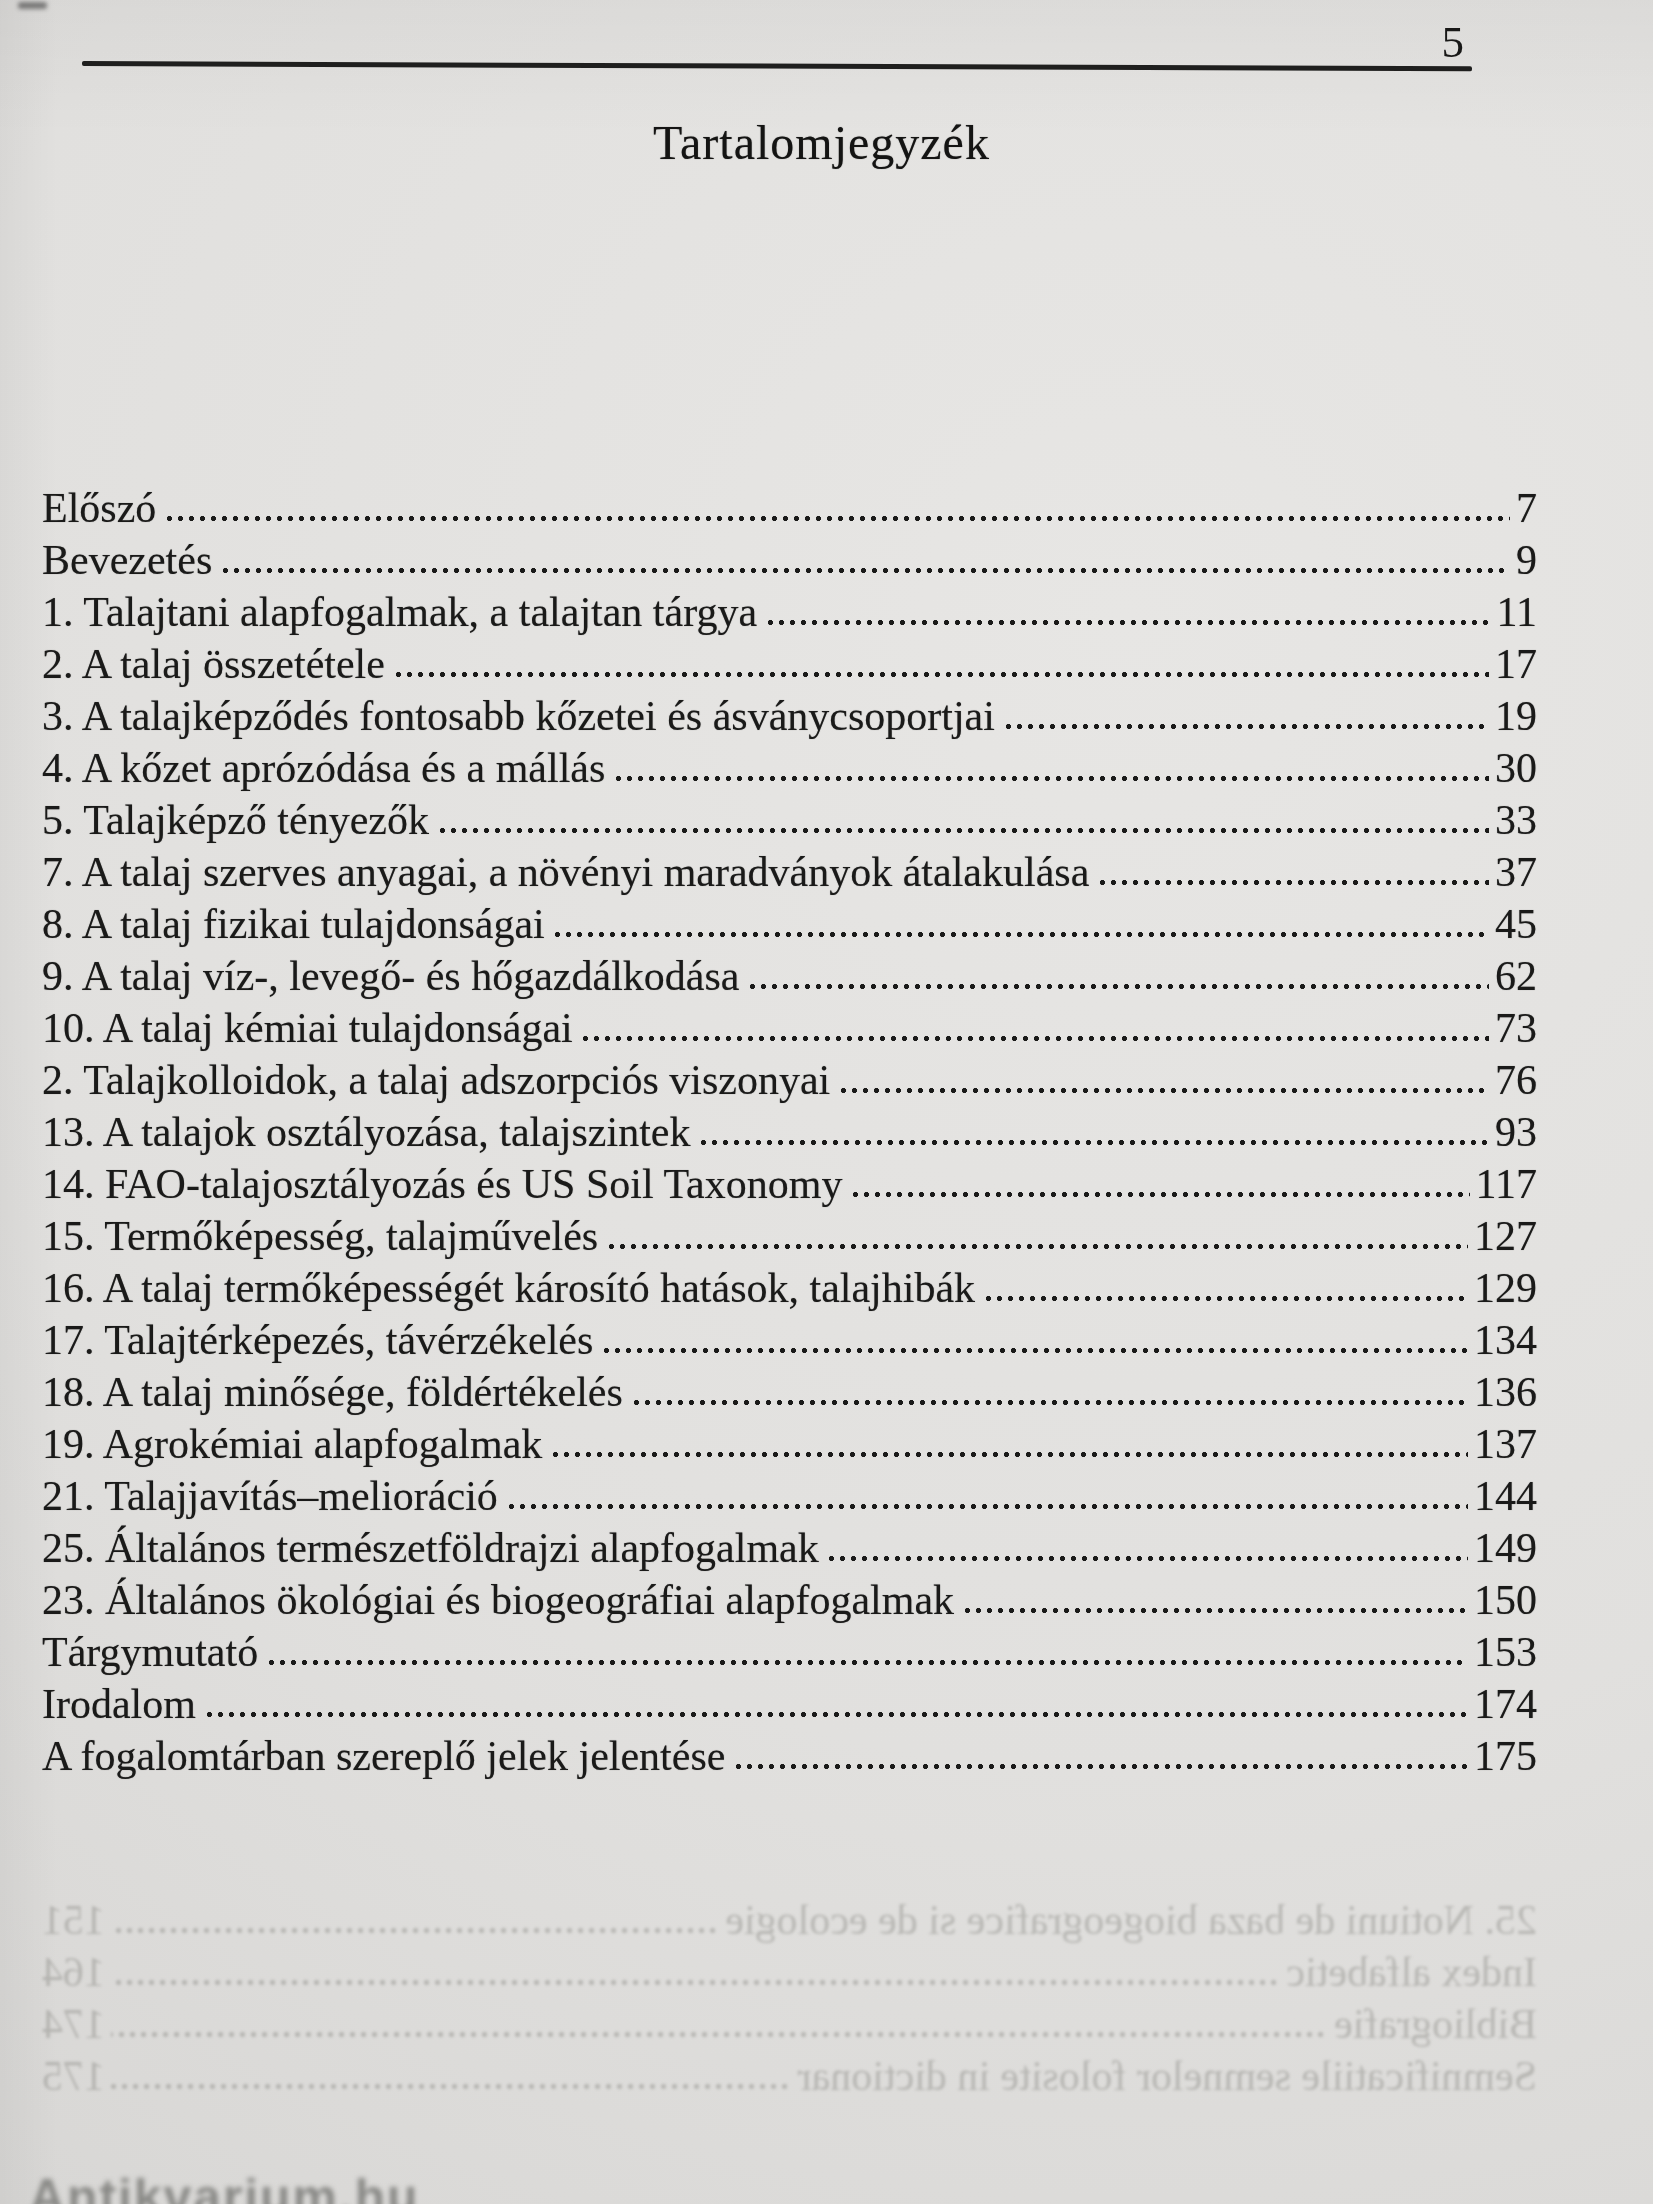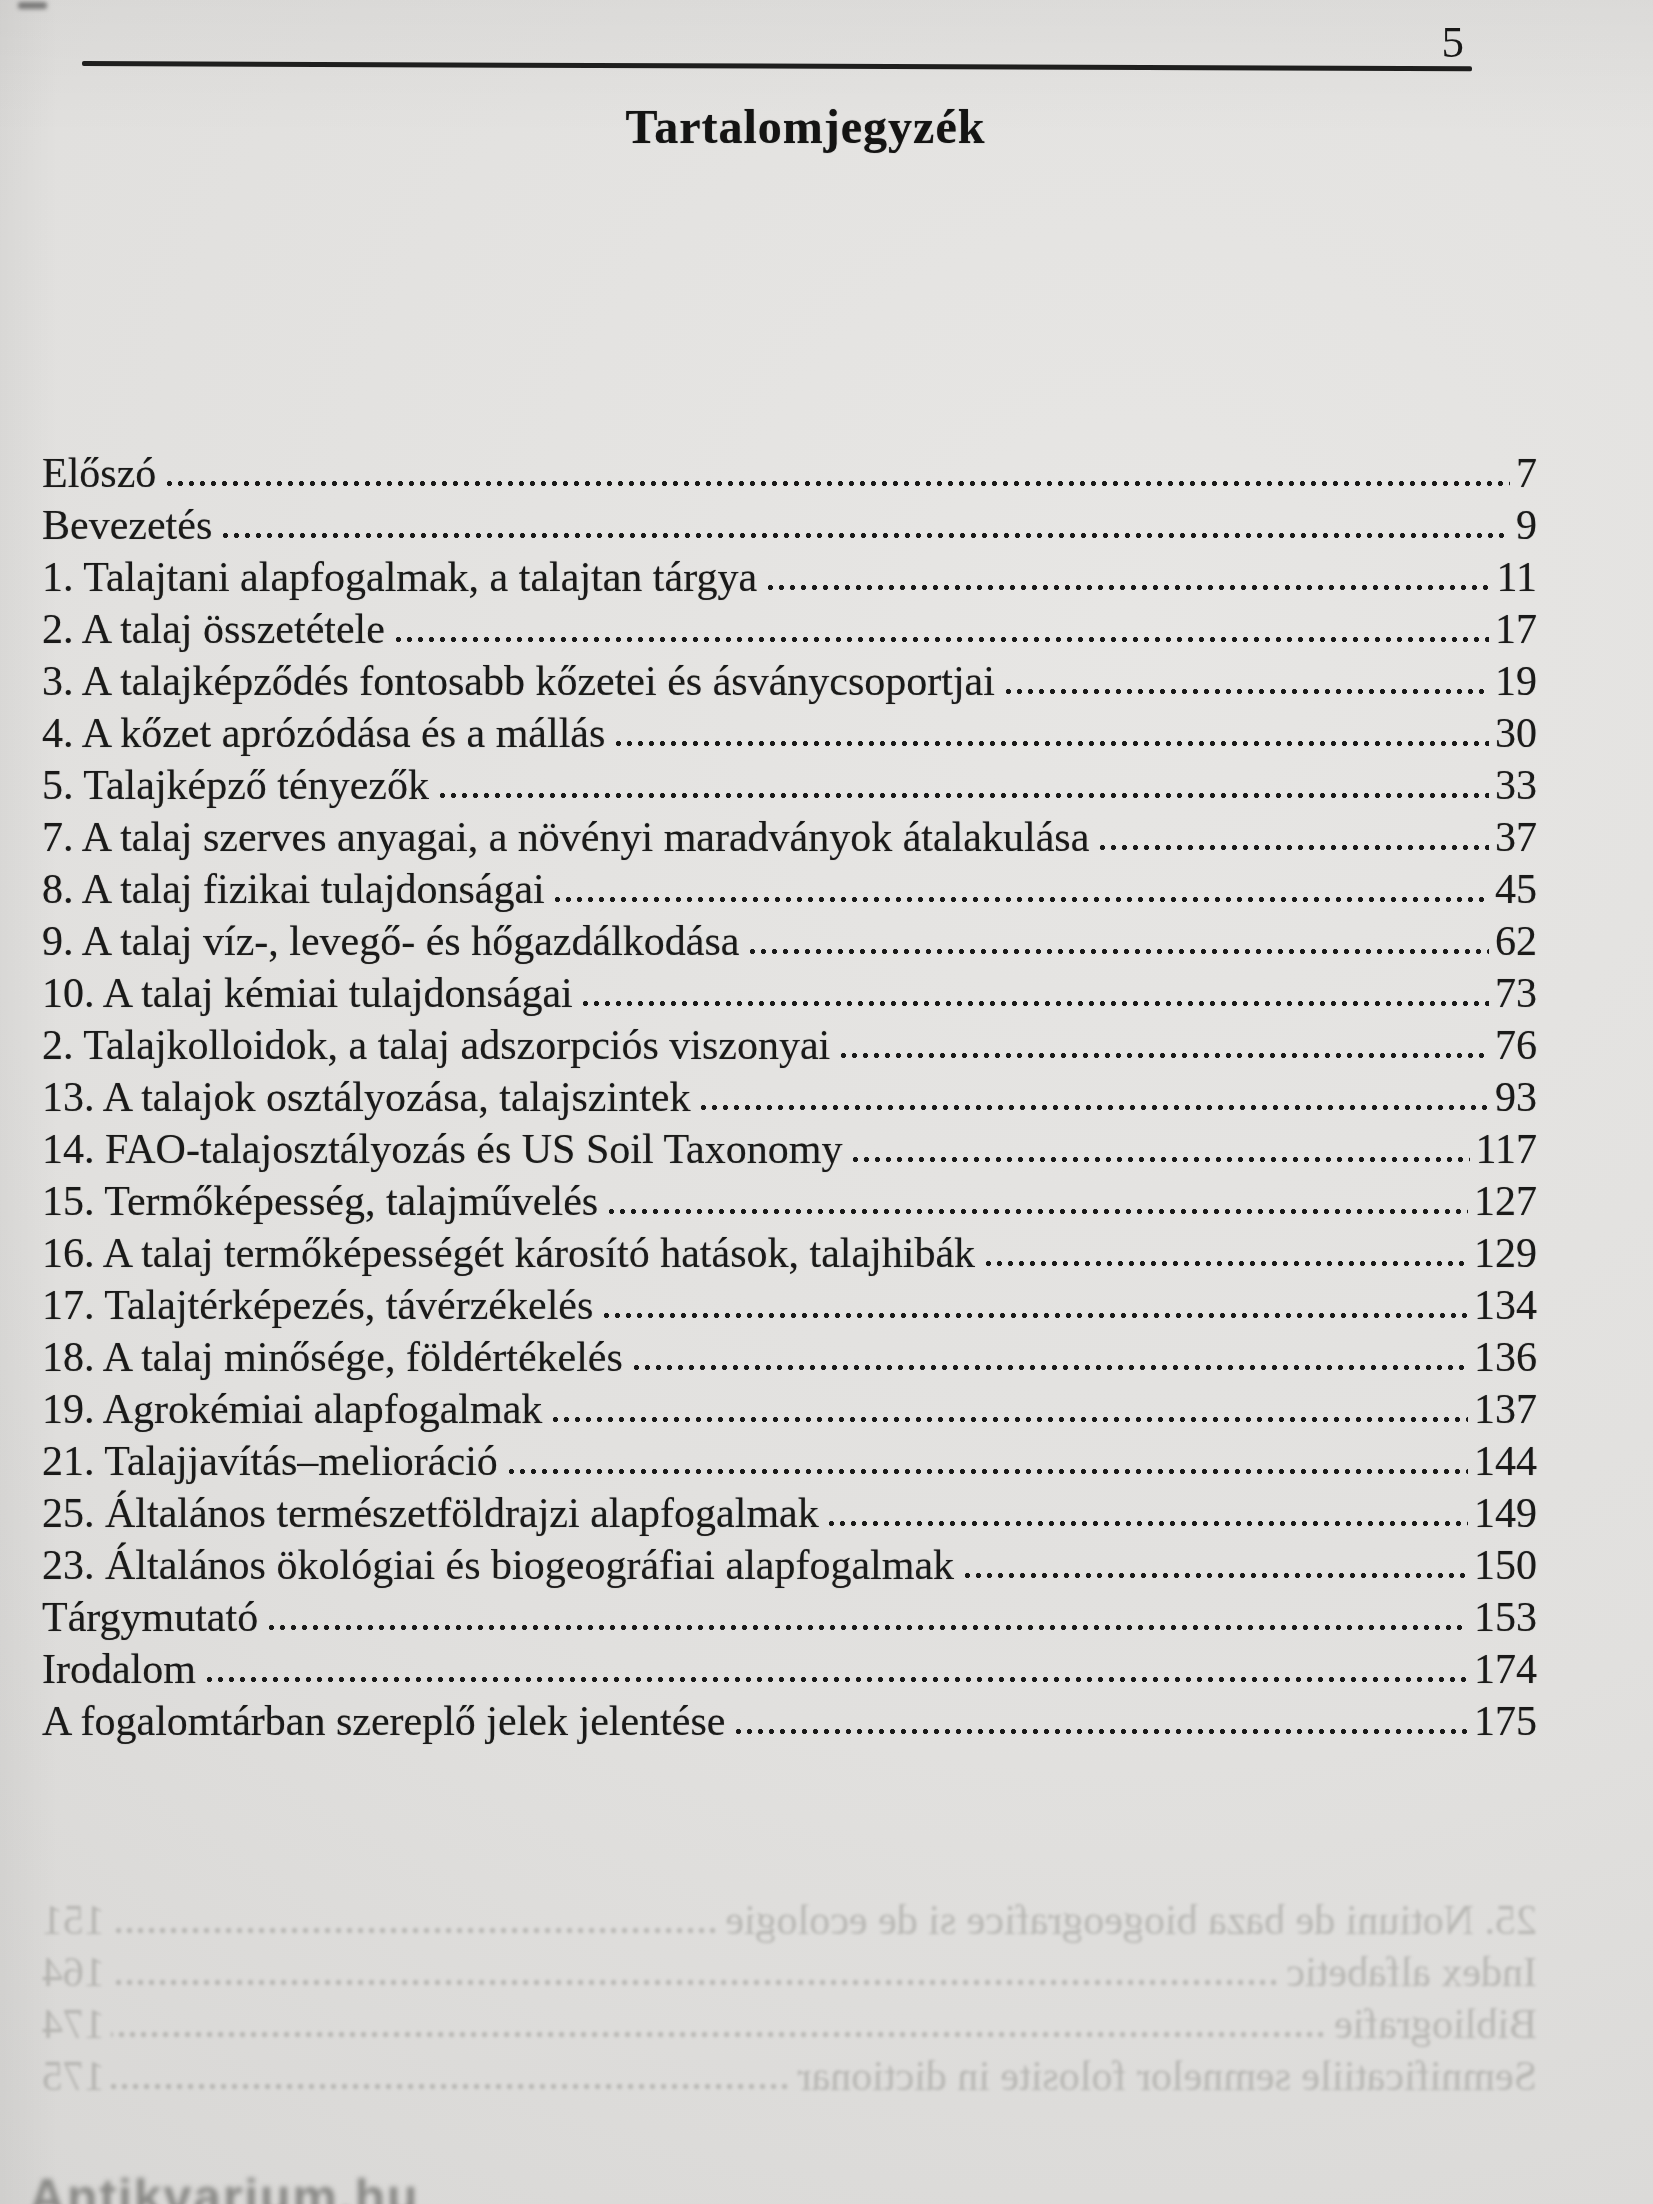--- a/index.html
+++ b/index.html
@@ -22,27 +22,27 @@
   .rule{
     position:absolute;left:82px;top:61px;width:1390px;height:4.9px;
     background:#1f1f1e;border-radius:1.9px;
     transform:rotate(0.22deg);transform-origin:left center;
   }
   .page-number{
     position:absolute;top:15.5px;left:1359px;width:105px;text-align:right;
     font-size:45px;color:#181817;
   }
   .title{
-    position:absolute;top:99px;left:0;width:1611px;margin:0;
-    text-align:center;font-size:48px;font-weight:bold;letter-spacing:1px;
+    position:absolute;top:99px;left:0;width:1611px;margin:16px;
+    text-align:center;font-size:48px;font-weight:normal;letter-spacing:1px;
     color:#141413;
     text-shadow:0 0 1px rgba(20,20,20,.55);
   }
   .toc{
-    position:absolute;left:42px;top:449px;width:1495px;
+    position:absolute;left:42px;top:484px;width:1495px;
     color:#1a1a19;
     text-shadow:0 0 1px rgba(25,25,25,.45);
   }
   .row{
     display:flex;align-items:baseline;height:52px;
     font-size:42px;white-space:nowrap;
   }
   .dots{
     flex:1 1 auto;min-width:23px;height:6.8px;margin:0 5.8px 0 9.7px;
     background-image:radial-gradient(circle at 3.4px 3.4px, currentColor 2.3px, rgba(0,0,0,0) 2.8px);

